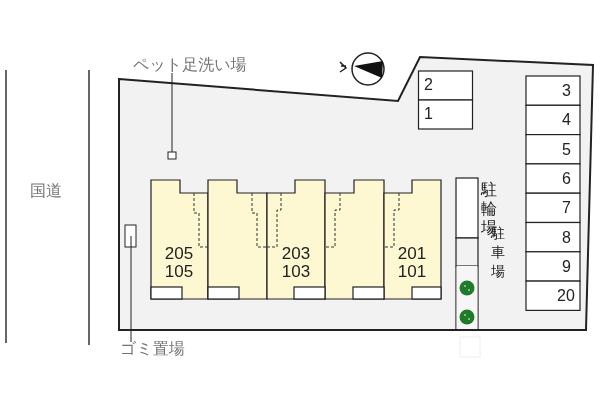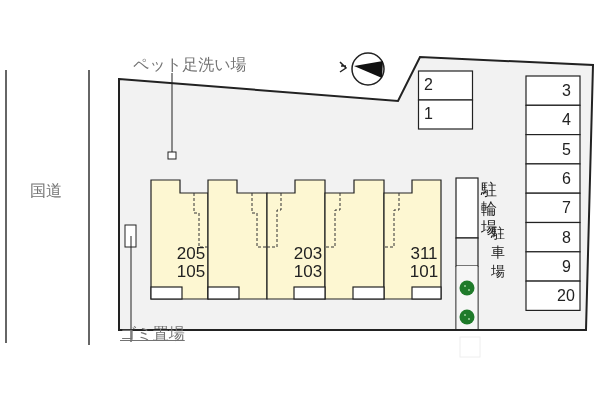--- a/index.html
+++ b/index.html
@@ -2,21 +2,21 @@
 <html><head>
   <meta charset="utf-8">
   <style>
     html, body { margin: 0; padding: 0; background: #ffffff; }
     body { width: 600px; height: 400px; overflow: hidden; position: relative;
            font-family: "DejaVu Sans", sans-serif; }
     #stage { position: absolute; left: 0; top: 0; width: 600px; height: 400px; }
     .lbl { position: absolute; color: #737373; white-space: nowrap; line-height: 1; }
     .lbl-jp { font-size: 16px; }
     .unit-num { position: absolute; font-family: "Liberation Sans", sans-serif;
-                font-size: 17px; color: #222; text-align: center; line-height: 18px; width: 52px; margin-left: 12px; }
+                font-size: 17px; color: #222; text-align: center; line-height: 18px; width: 52px; }
     .pk-num { position: absolute; font-family: "Liberation Sans", sans-serif;
               font-size: 16px; color: #222; line-height: 1; }
     .vert { position: absolute; font-size: 16px; color: #222; line-height: 19px;
             width: 18px; text-align: center; word-break: break-all; }
   </style>
 </head>
 <body>
 
 <div id="stage">
   <svg width="600" height="400" viewBox="0 0 600 400" style="position:absolute;left:0;top:0;">
@@ -94,35 +94,35 @@
 
     <g>
       <circle cx="368" cy="69" r="16" fill="#fff" stroke="#222" stroke-width="1.5"></circle>
       <polygon points="354,66 383,61 382,78" fill="#111"></polygon>
       <path d="M340,62 L346,68 L340,72 M341,66 L346,66" stroke="#222" stroke-width="1.5" fill="none"></path>
     </g>
   </svg>
 
   <span class="lbl lbl-jp" style="left:133px;top:57px;">ペット足洗い場</span>
   <span class="lbl lbl-jp" style="left:30px;top:183px;">国道</span>
-  <span class="lbl lbl-jp" style="left:120px;top:326px;text-decoration:underline;">ゴミ置場</span>
+  <span class="lbl lbl-jp" style="left:120px;top:341px;">ゴミ置場</span>
 
   <span class="vert" style="left:458px;top:180px;padding-left:22px;">駐輪場</span>
   <span class="vert" style="left:489px;top:185px;font-size:14px;margin-top:39px;">駐車場</span>
 
   <div class="unit-num" style="left:153px;top:245px;">
     <div>205</div>
     <div>105</div>
   </div>
   <div class="unit-num" style="left:270px;top:245px;">
     <div>203</div>
     <div>103</div>
   </div>
   <div class="unit-num" style="left:386px;top:245px;">
-    <div>311</div>
+    <div>201</div>
     <div>101</div>
   </div>
 
   <span class="pk-num" style="left:424px;top:77px;">2</span>
   <span class="pk-num" style="left:424px;top:106px;">1</span>
 
   <span class="pk-num" style="left:562px;top:83px;">3</span>
   <span class="pk-num" style="left:562px;top:112px;">4</span>
   <span class="pk-num" style="left:562px;top:142px;">5</span>
   <span class="pk-num" style="left:562px;top:171px;">6</span>

